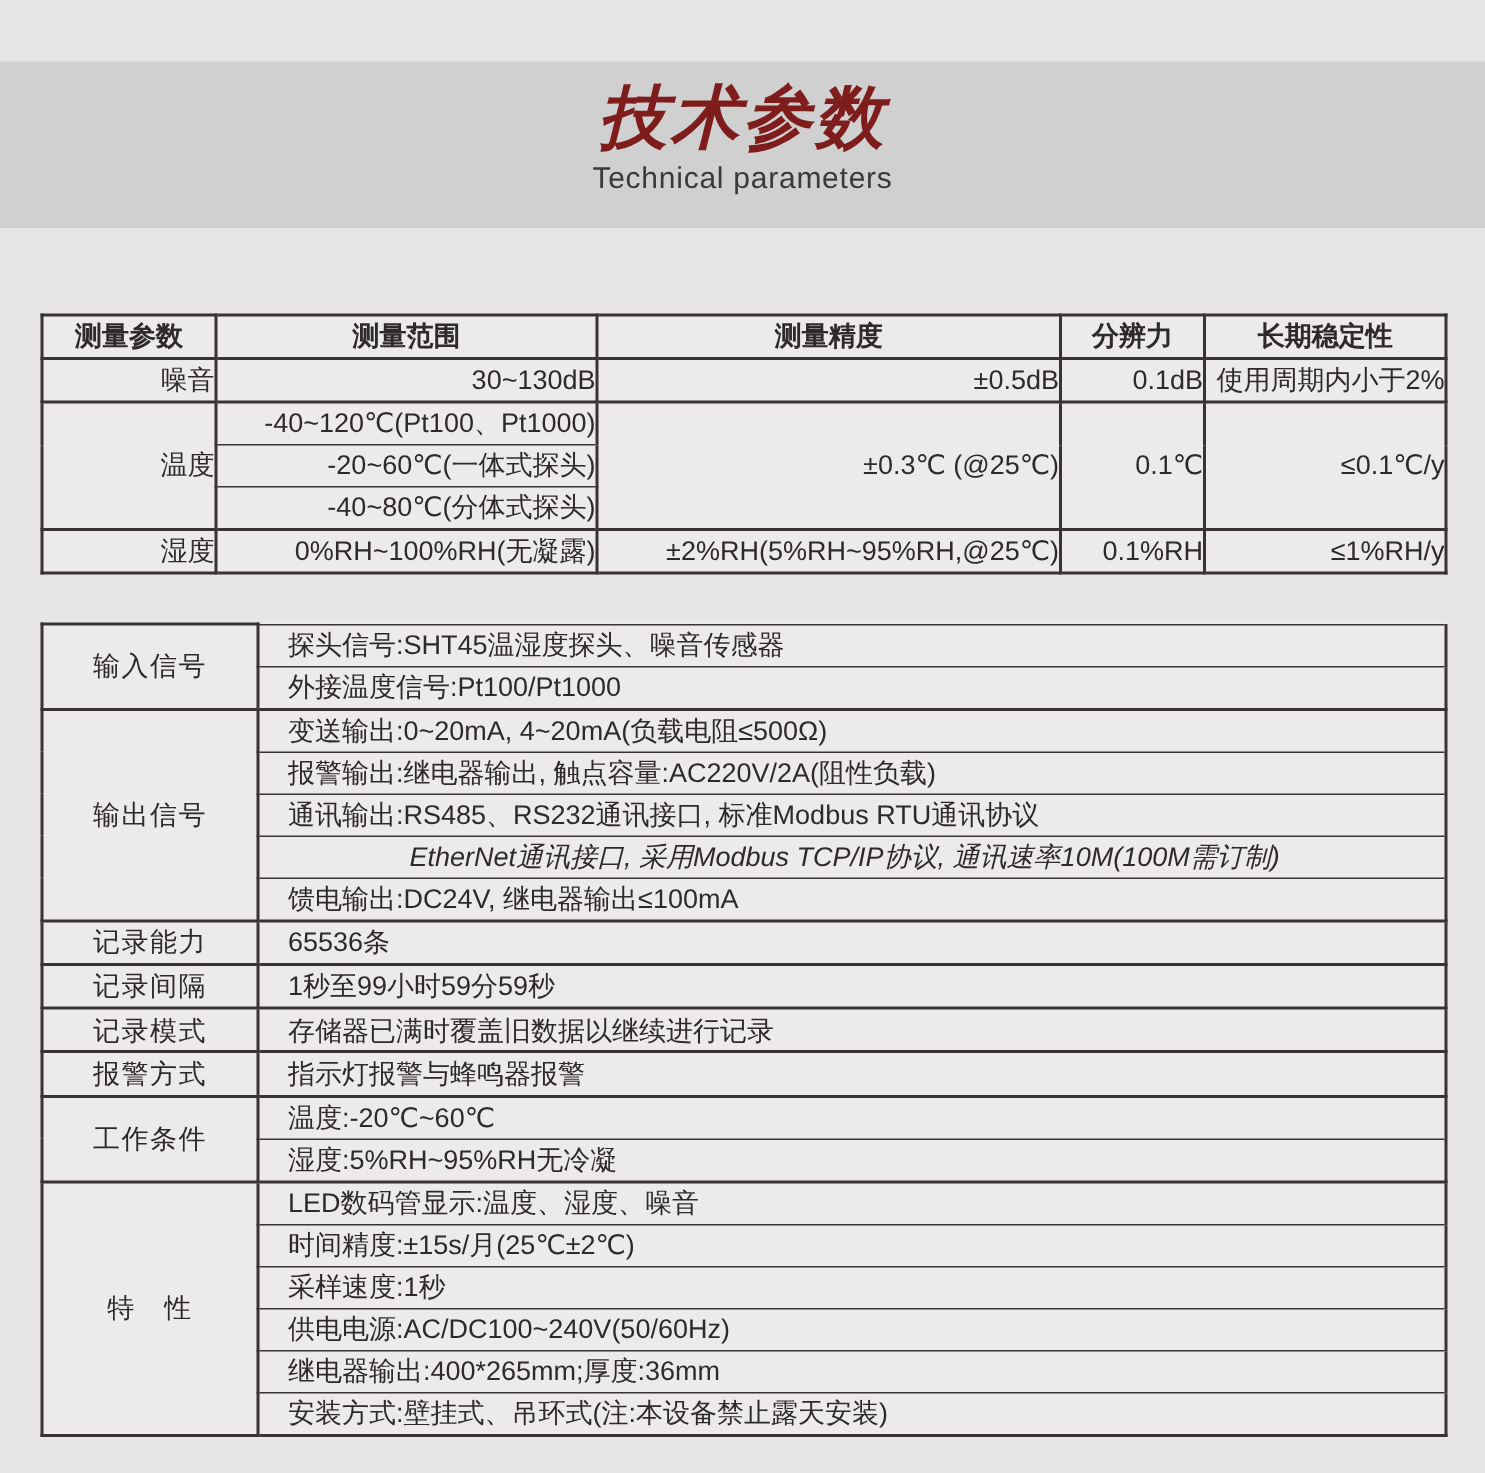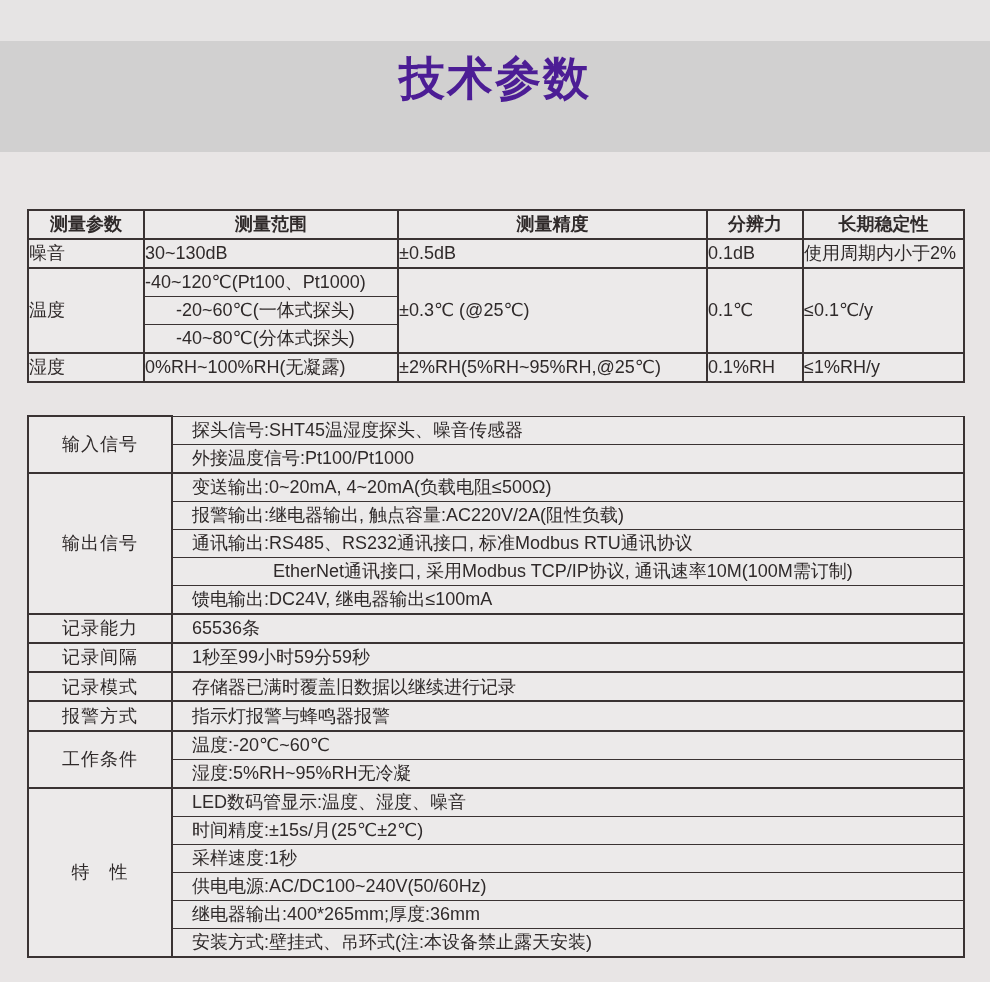--- a/index.html
+++ b/index.html
@@ -14,61 +14,62 @@
 
   
   .top-strip { position:absolute; top:0; left:0; width:100%; height:41px; background:#e6e4e4; }
   .title-band {
     position:absolute; top:41px; left:0; width:100%; height:111px;
     background:#d1d0d0;
     display:flex; flex-direction:column; align-items:center; justify-content:flex-start;
     padding-top:12px;
   }
   .cn-title {
-    font-size:46px; font-weight:700; color:#4c1d95;
-    letter-spacing:2px; line-height:1.12;
+    font-size:46px; font-weight:700; color:#7f1d1d;
+    letter-spacing:2px; line-height:1.12;font-style:italic;
   }
   .en-subtitle {
     font-size:20px; color:#3a3a3a; margin-top:3px; letter-spacing:0.5px;
   }
 
   
   table {
     border-collapse:collapse; table-layout:fixed;
     background:#eceaea; color:#2f2a2a;
     font-size:18px; line-height:1.25;
   }
   th, td { border:2px solid #3a3333; overflow:hidden; white-space:nowrap; }
 
   
   #spec-table { position:absolute; left:27px; top:209px; width:936px; height:174px; }
   #spec-table th { font-weight:600; text-align:center;margin-left:26px; }
-  #spec-table td { text-align:left; }
+  #spec-table td { text-align:right; }
   #spec-table td.thinb { border-bottom-width:1px; }
   #spec-table td.thint { border-top-width:1px;padding-left:31px; }
 
   
   #detail-table { position:absolute; left:27px; top:415px; width:936px; height:543px; }
   #detail-table td.lbl { text-align:center; border:2px solid #3a3333; letter-spacing:1px; }
   #detail-table td.val {
     text-align:left; padding-left:19px;
     border:1px solid #3a3333; border-left-width:2px; border-right-width:2px;
   }
   #detail-table td.val.gend { border-bottom-width:2px;border-radius:10px; }
-  #detail-table td.val.indent { padding-left:100px; }
+  #detail-table td.val.indent { padding-left:100px;font-style:italic; }
 </style>
 </head>
 <body>
 
 <div id="page">
 
   <div class="top-strip"></div>
 
   <div class="title-band">
     <div class="cn-title">技术参数</div>
+    <div class="en-subtitle">Technical parameters</div>
   </div>
 
   <table id="spec-table">
     <colgroup>
       <col style="width:116px">
         <col style="width:254px">
         <col style="width:309px">
         <col style="width:96px">
         <col style="width:161px">
     </colgroup>

